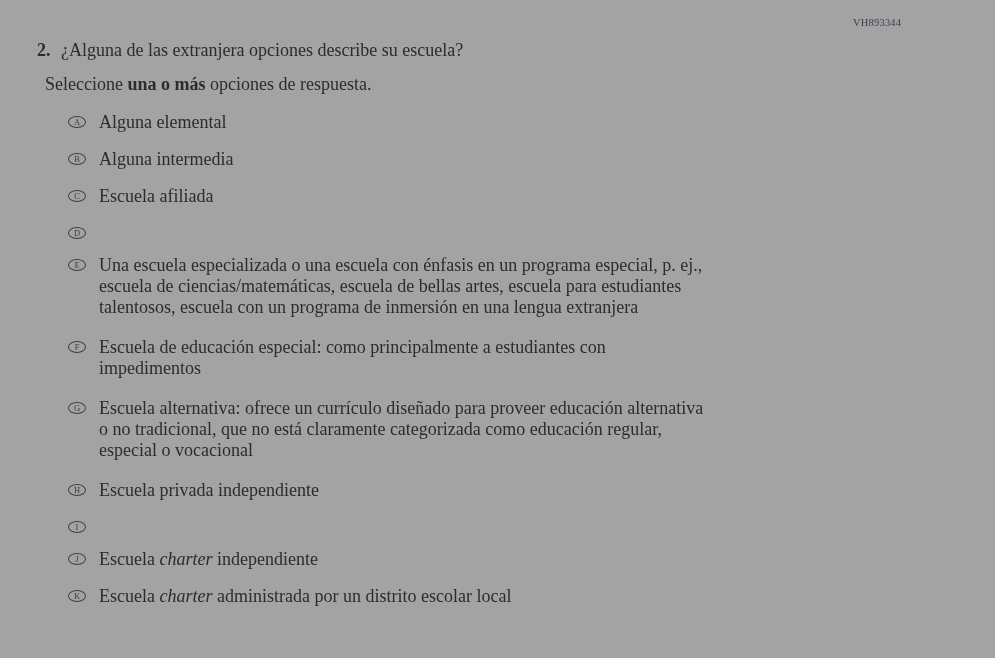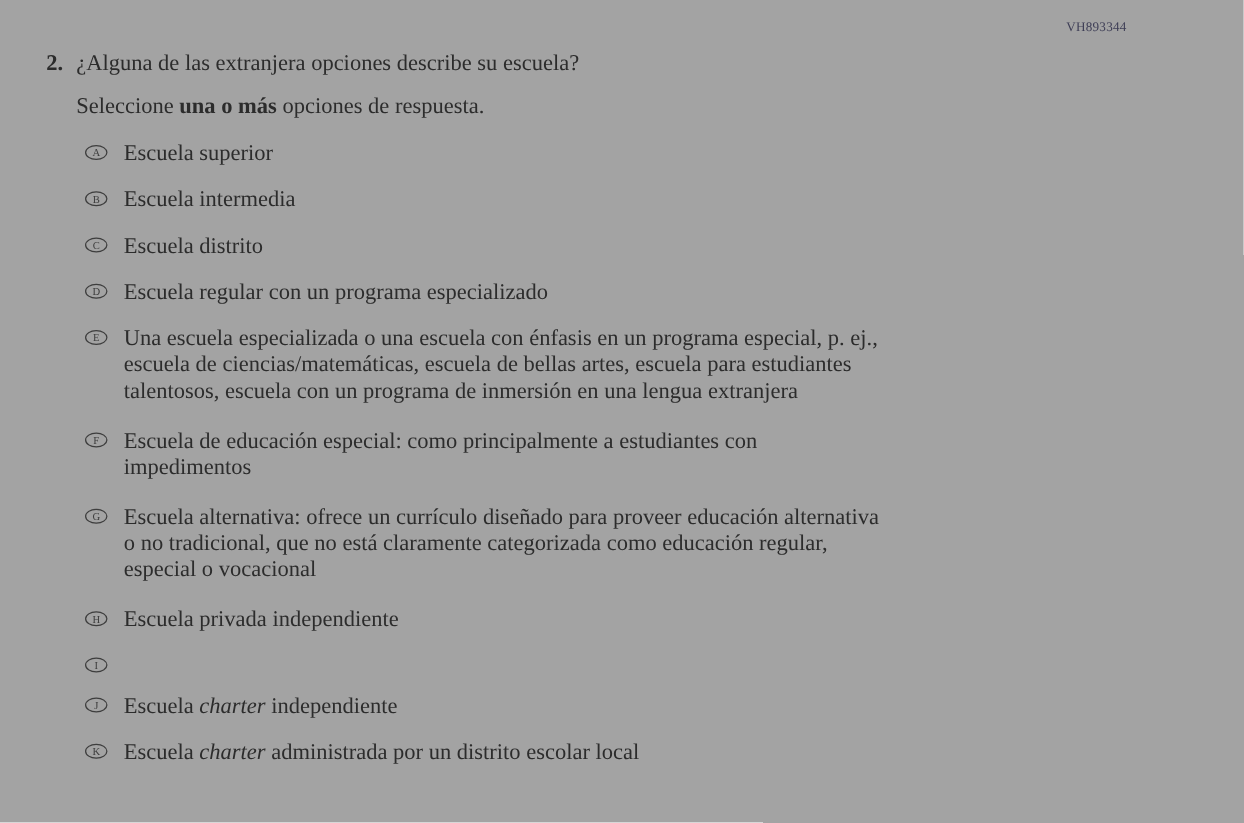--- a/index.html
+++ b/index.html
@@ -31,21 +31,21 @@
     line-height: 21px;
   }
   .q-number {
     font-weight: bold;
     width: 24px;
     flex: 0 0 24px;
   }
   .q-text { }
   .instruction {
     margin-top: 13px;
-    margin-left: 24px;
+    margin-left: 8px;
     font-size: 18px;
     line-height: 21px;
     font-family: Liberation Serif, serif;
   }
   .instruction .bold { font-weight: bold; }
   .options {
     margin-top: 17px;
   }
   .option {
     display: flex;
@@ -94,36 +94,35 @@
     </div>
 
     <div class="instruction">
       <span>Seleccione </span><span class="bold">una o más</span><span> opciones de respuesta.</span>
     </div>
 
     <div class="options">
 
       <div class="option">
         <span class="bubble">A</span>
-        <span class="option-label">Escuela superior</span>
+        <span class="option-label">Alguna elemental</span>
       </div>
 
       <div class="option">
         <span class="bubble">B</span>
-        <span class="option-label">Escuela intermedia</span>
+        <span class="option-label">Alguna intermedia</span>
       </div>
 
       <div class="option">
         <span class="bubble">C</span>
-        <span class="option-label">Escuela distrito</span>
+        <span class="option-label">Escuela afiliada</span>
       </div>
 
       <div class="option">
         <span class="bubble">D</span>
-        <span class="option-label">Escuela regular con un programa especializado</span>
       </div>
 
       <div class="option multi">
         <span class="bubble">E</span>
         <span class="option-label">Una escuela especializada o una escuela con énfasis en un programa especial, p. ej.,
 escuela de ciencias/matemáticas, escuela de bellas artes, escuela para estudiantes
 talentosos, escuela con un programa de inmersión en una lengua extranjera</span>
       </div>
 
       <div class="option multi">

